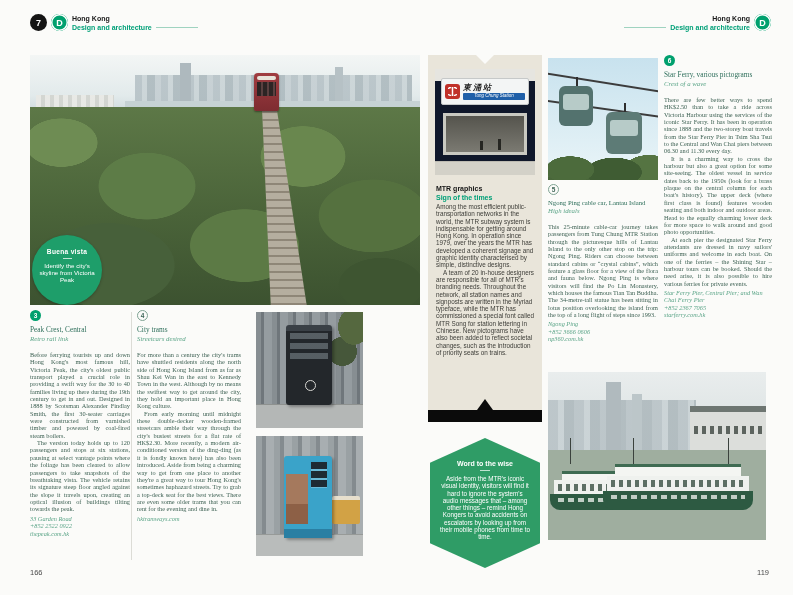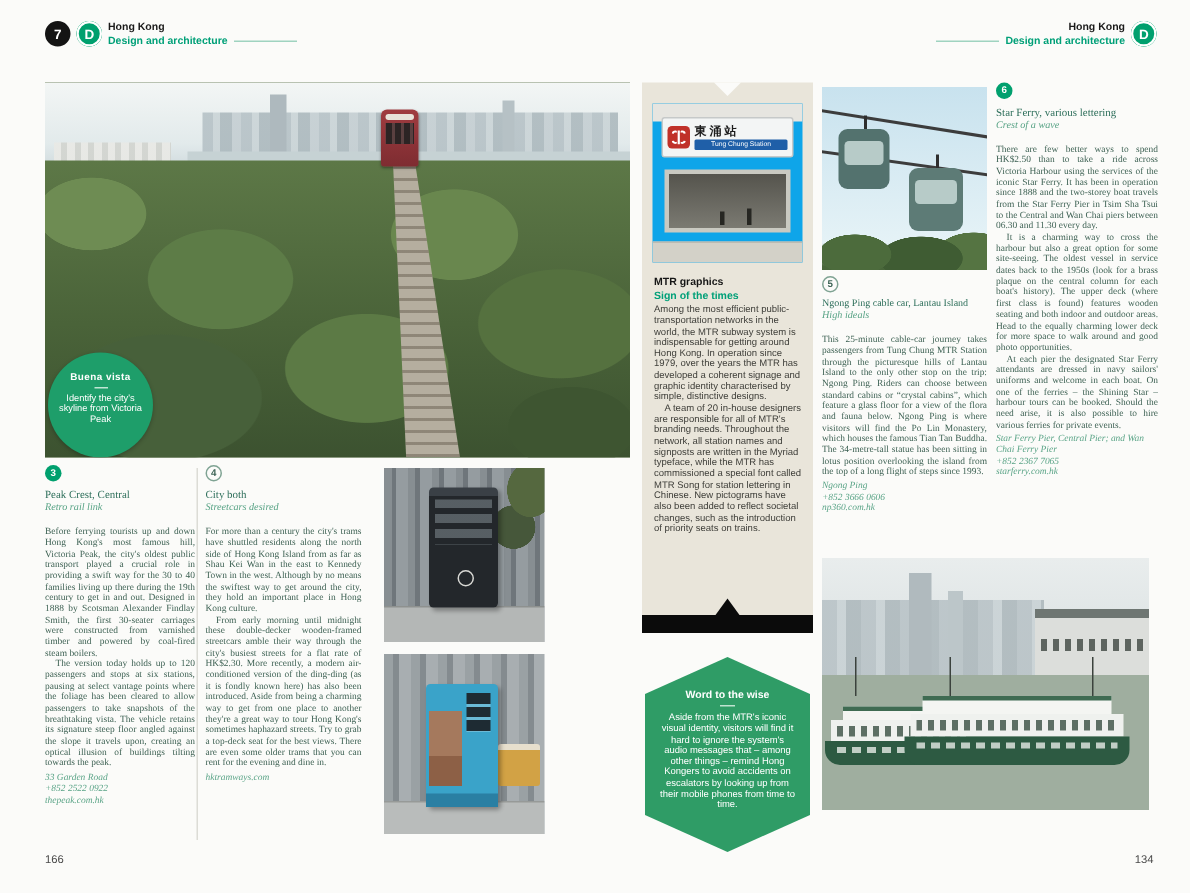--- a/index.html
+++ b/index.html
@@ -100,21 +100,21 @@
      background:repeating-linear-gradient(180deg,#1e2b33 0 7px, rgba(255,255,255,.25) 7px 9px); }
   .t2-skirt { position:absolute; left:0; right:0; bottom:0; height:9px; background:#2a7fa3; }
 
   
   #mtr-panel { position:absolute; left:428px; top:55px; width:114px; height:367px; background:#e9e5da; }
   .panel-notch { position:absolute; top:0; left:50%; transform:translateX(-50%); width:0; height:0;
      border-left:9px solid transparent; border-right:9px solid transparent; border-top:9px solid #fbfbf9; }
   .panel-bar { position:absolute; left:0; right:0; bottom:0; height:12px; background:#0b0b0b; }
   .panel-spike { position:absolute; bottom:12px; left:50%; transform:translateX(-50%); width:0; height:0;
      border-left:8px solid transparent; border-right:8px solid transparent; border-bottom:11px solid #0b0b0b; }
-  #mtr-photo { position:absolute; left:7px; top:14px; width:100px; height:106px; background:#0ea5e9; overflow:hidden; }
+  #mtr-photo { position:absolute; left:7px; top:14px; width:100px; height:106px; background:#0f172a; overflow:hidden;font-style:italic; }
   .m-topstrip { position:absolute; left:0; right:0; top:0; height:12px; background:#e6e5e0; }
   .m-sign { position:absolute; left:6px; top:9px; width:88px; height:27px; background:#f3f5f5;
      border:1px solid #c6c9c9; border-radius:2px; display:flex; align-items:center; padding:2px 3px; gap:3px; }
   .m-logo { width:15px; height:15px; border-radius:3px; background:#c03129; flex:0 0 auto;
      display:flex; align-items:center; justify-content:center; }
   .m-sign-txt { flex:1; }
   .m-zh { font-size:8px; font-weight:bold; color:#1c1c1c; letter-spacing:2px; line-height:9px; }
   .m-en { margin-top:1px; background:#1f5fa8; color:#fff; font-size:4.5px; line-height:6.5px; text-align:center; border-radius:1px; }
   .m-entry { position:absolute; left:8px; top:44px; width:84px; height:42px; border:3px solid #c9c9c1;
      background:linear-gradient(180deg,#55544d 0%,#7b7a72 100%); }
@@ -239,21 +239,21 @@
       <div>33 Garden Road</div>
       <div>+852 2522 0922</div>
       <div>thepeak.com.hk</div>
     </div>
   </div>
 
   <div class="vrule" style="left:131px; top:312px; height:248px;"></div>
 
   <div class="col" style="left:137px; top:310px; width:104px;">
     <div class="marker outline">4</div>
-    <div class="sec-title">City both</div>
+    <div class="sec-title">City trams</div>
     <div class="sec-sub">Streetcars desired</div>
     <div class="body">
       <p>For more than a century the city's trams have shuttled residents along the north side of Hong Kong Island from as far as Shau Kei Wan in the east to Kennedy Town in the west. Although by no means the swiftest way to get around the city, they hold an important place in Hong Kong culture.</p>
       <p class="ind">From early morning until midnight these double-decker wooden-framed streetcars amble their way through the city's busiest streets for a flat rate of HK$2.30. More recently, a modern air-conditioned version of the ding-ding (as it is fondly known here) has also been introduced. Aside from being a charming way to get from one place to another they're a great way to tour Hong Kong's sometimes haphazard streets. Try to grab a top-deck seat for the best views. There are even some older trams that you can rent for the evening and dine in.</p>
     </div>
     <div class="contact">
       <div>hktramways.com</div>
     </div>
   </div>
 
@@ -324,21 +324,21 @@
     </div>
     <div class="contact">
       <div>Ngong Ping</div>
       <div>+852 3666 0606</div>
       <div>np360.com.hk</div>
     </div>
   </div>
 
   <div class="col" style="left:664px; top:55px; width:108px;">
     <div class="marker solid">6</div>
-    <div class="sec-title">Star Ferry, various lettering</div>
+    <div class="sec-title">Star Ferry, various pictograms</div>
     <div class="sec-sub">Crest of a wave</div>
     <div class="body">
       <p>There are few better ways to spend HK$2.50 than to take a ride across Victoria Harbour using the services of the iconic Star Ferry. It has been in operation since 1888 and the two-storey boat travels from the Star Ferry Pier in Tsim Sha Tsui to the Central and Wan Chai piers between 06.30 and 11.30 every day.</p>
       <p class="ind">It is a charming way to cross the harbour but also a great option for some site-seeing. The oldest vessel in service dates back to the 1950s (look for a brass plaque on the central column for each boat's history). The upper deck (where first class is found) features wooden seating and both indoor and outdoor areas. Head to the equally charming lower deck for more space to walk around and good photo opportunities.</p>
       <p class="ind">At each pier the designated Star Ferry attendants are dressed in navy sailors' uniforms and welcome in each boat. On one of the ferries – the Shining Star – harbour tours can be booked. Should the need arise, it is also possible to hire various ferries for private events.</p>
     </div>
     <div class="contact">
       <div>Star Ferry Pier, Central Pier; and Wan Chai Ferry Pier</div>
       <div>+852 2367 7065</div>
       <div>starferry.com.hk</div>
@@ -361,15 +361,15 @@
     <div class="boat fy-big">
       <div class="mast" style="left:30px;"></div>
       <div class="mast" style="right:24px;"></div>
       <div class="updeck"></div>
       <div class="deck"></div>
       <div class="hull"></div>
     </div>
   </div>
 
   <div id="pageno-left" class="pageno">166</div>
-  <div id="pageno-right" class="pageno">134</div>
+  <div id="pageno-right" class="pageno">119</div>
 
 </div>
 
 </body></html>

